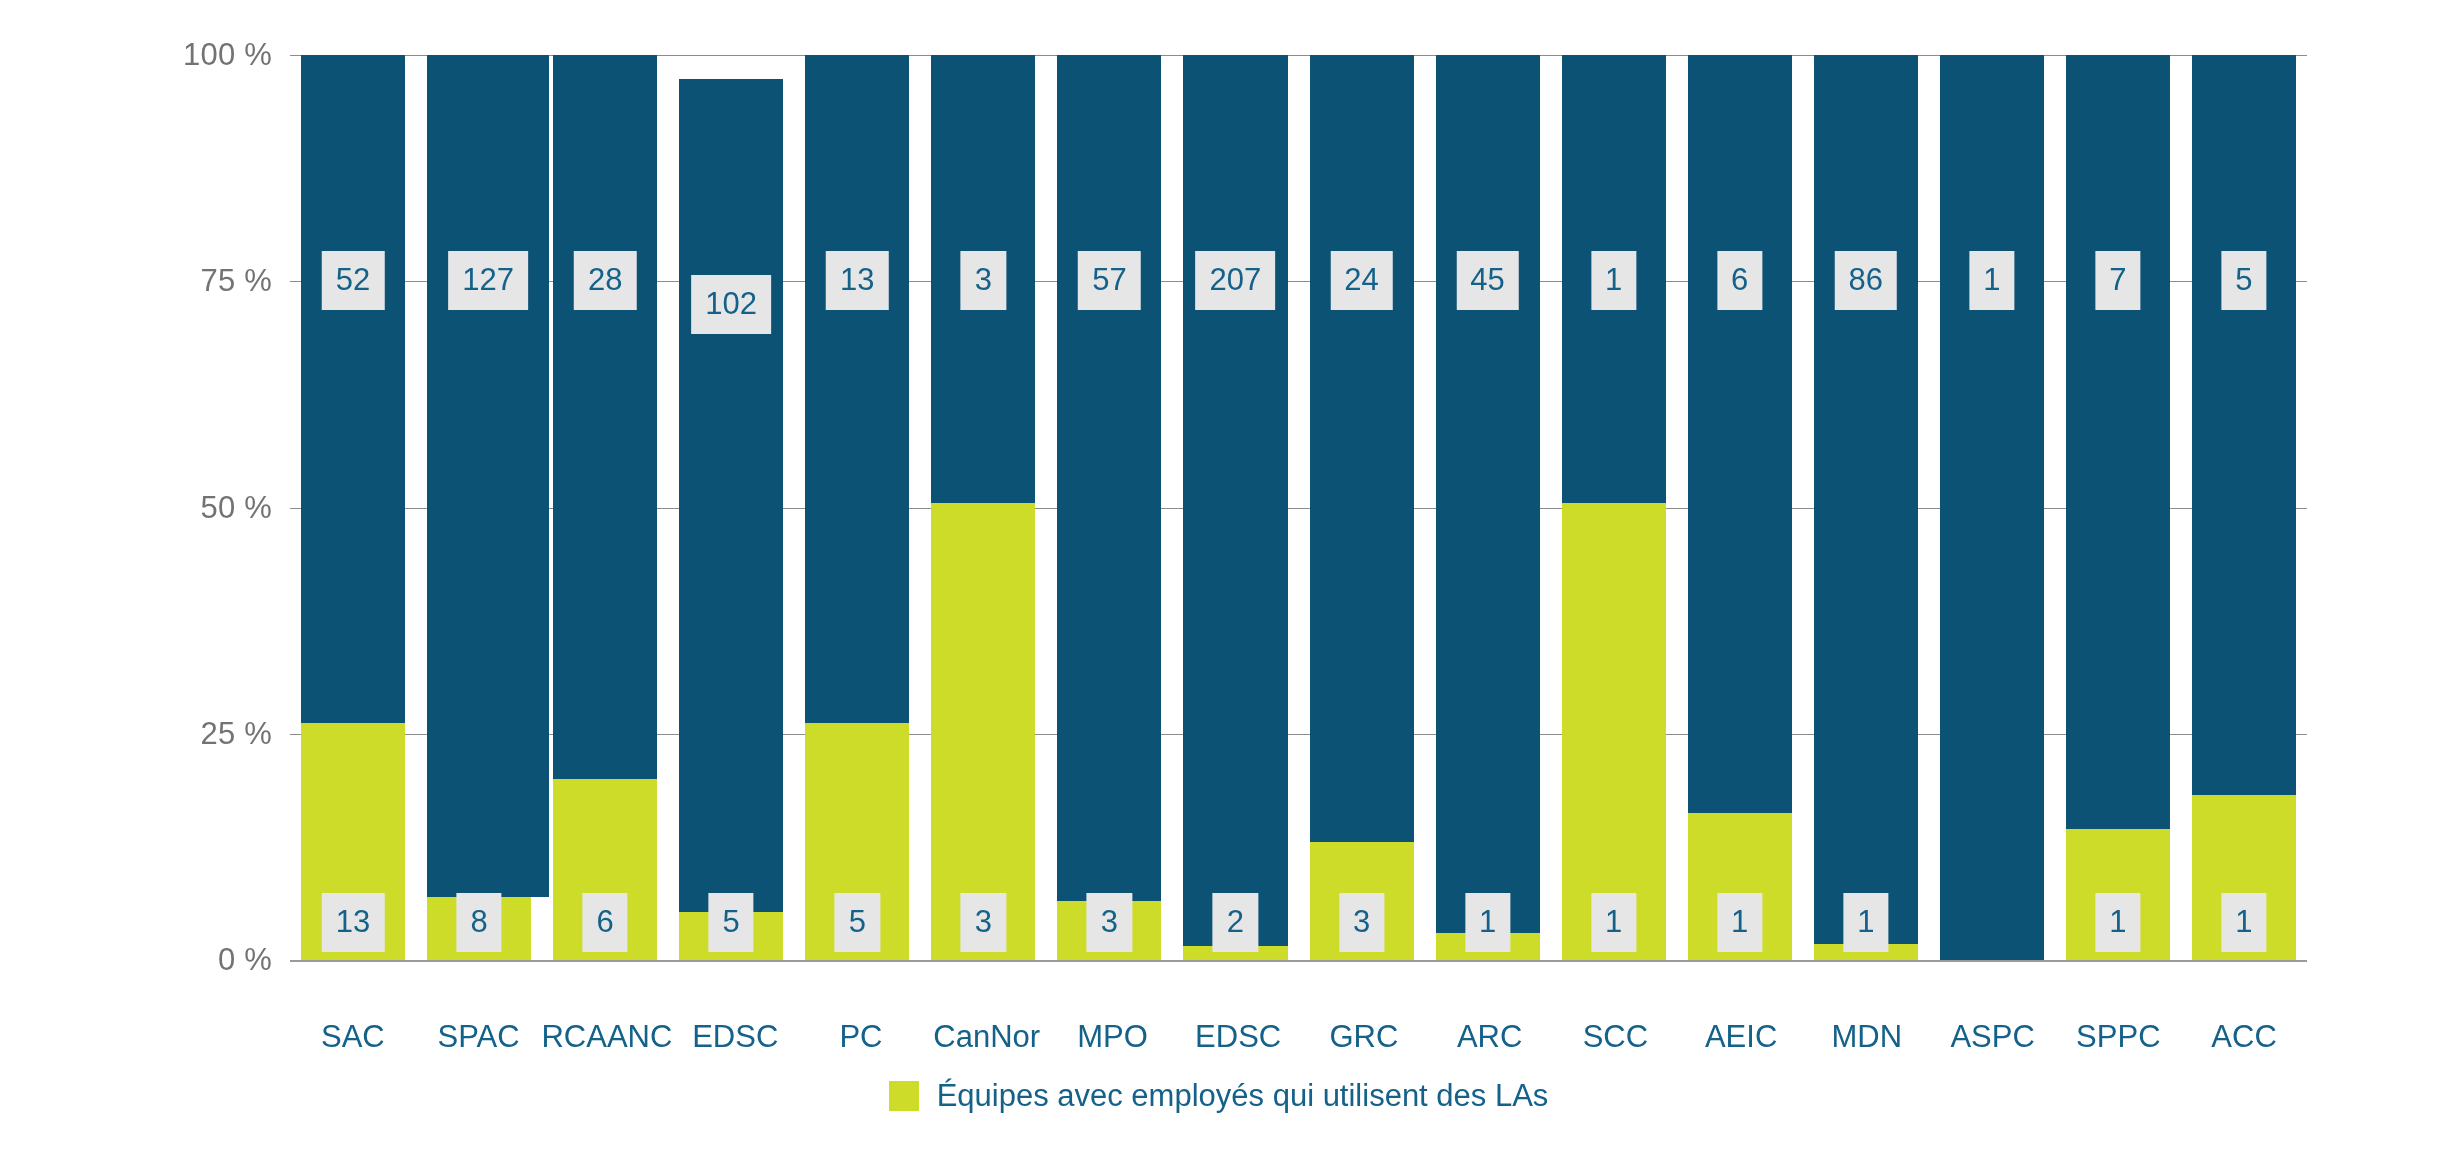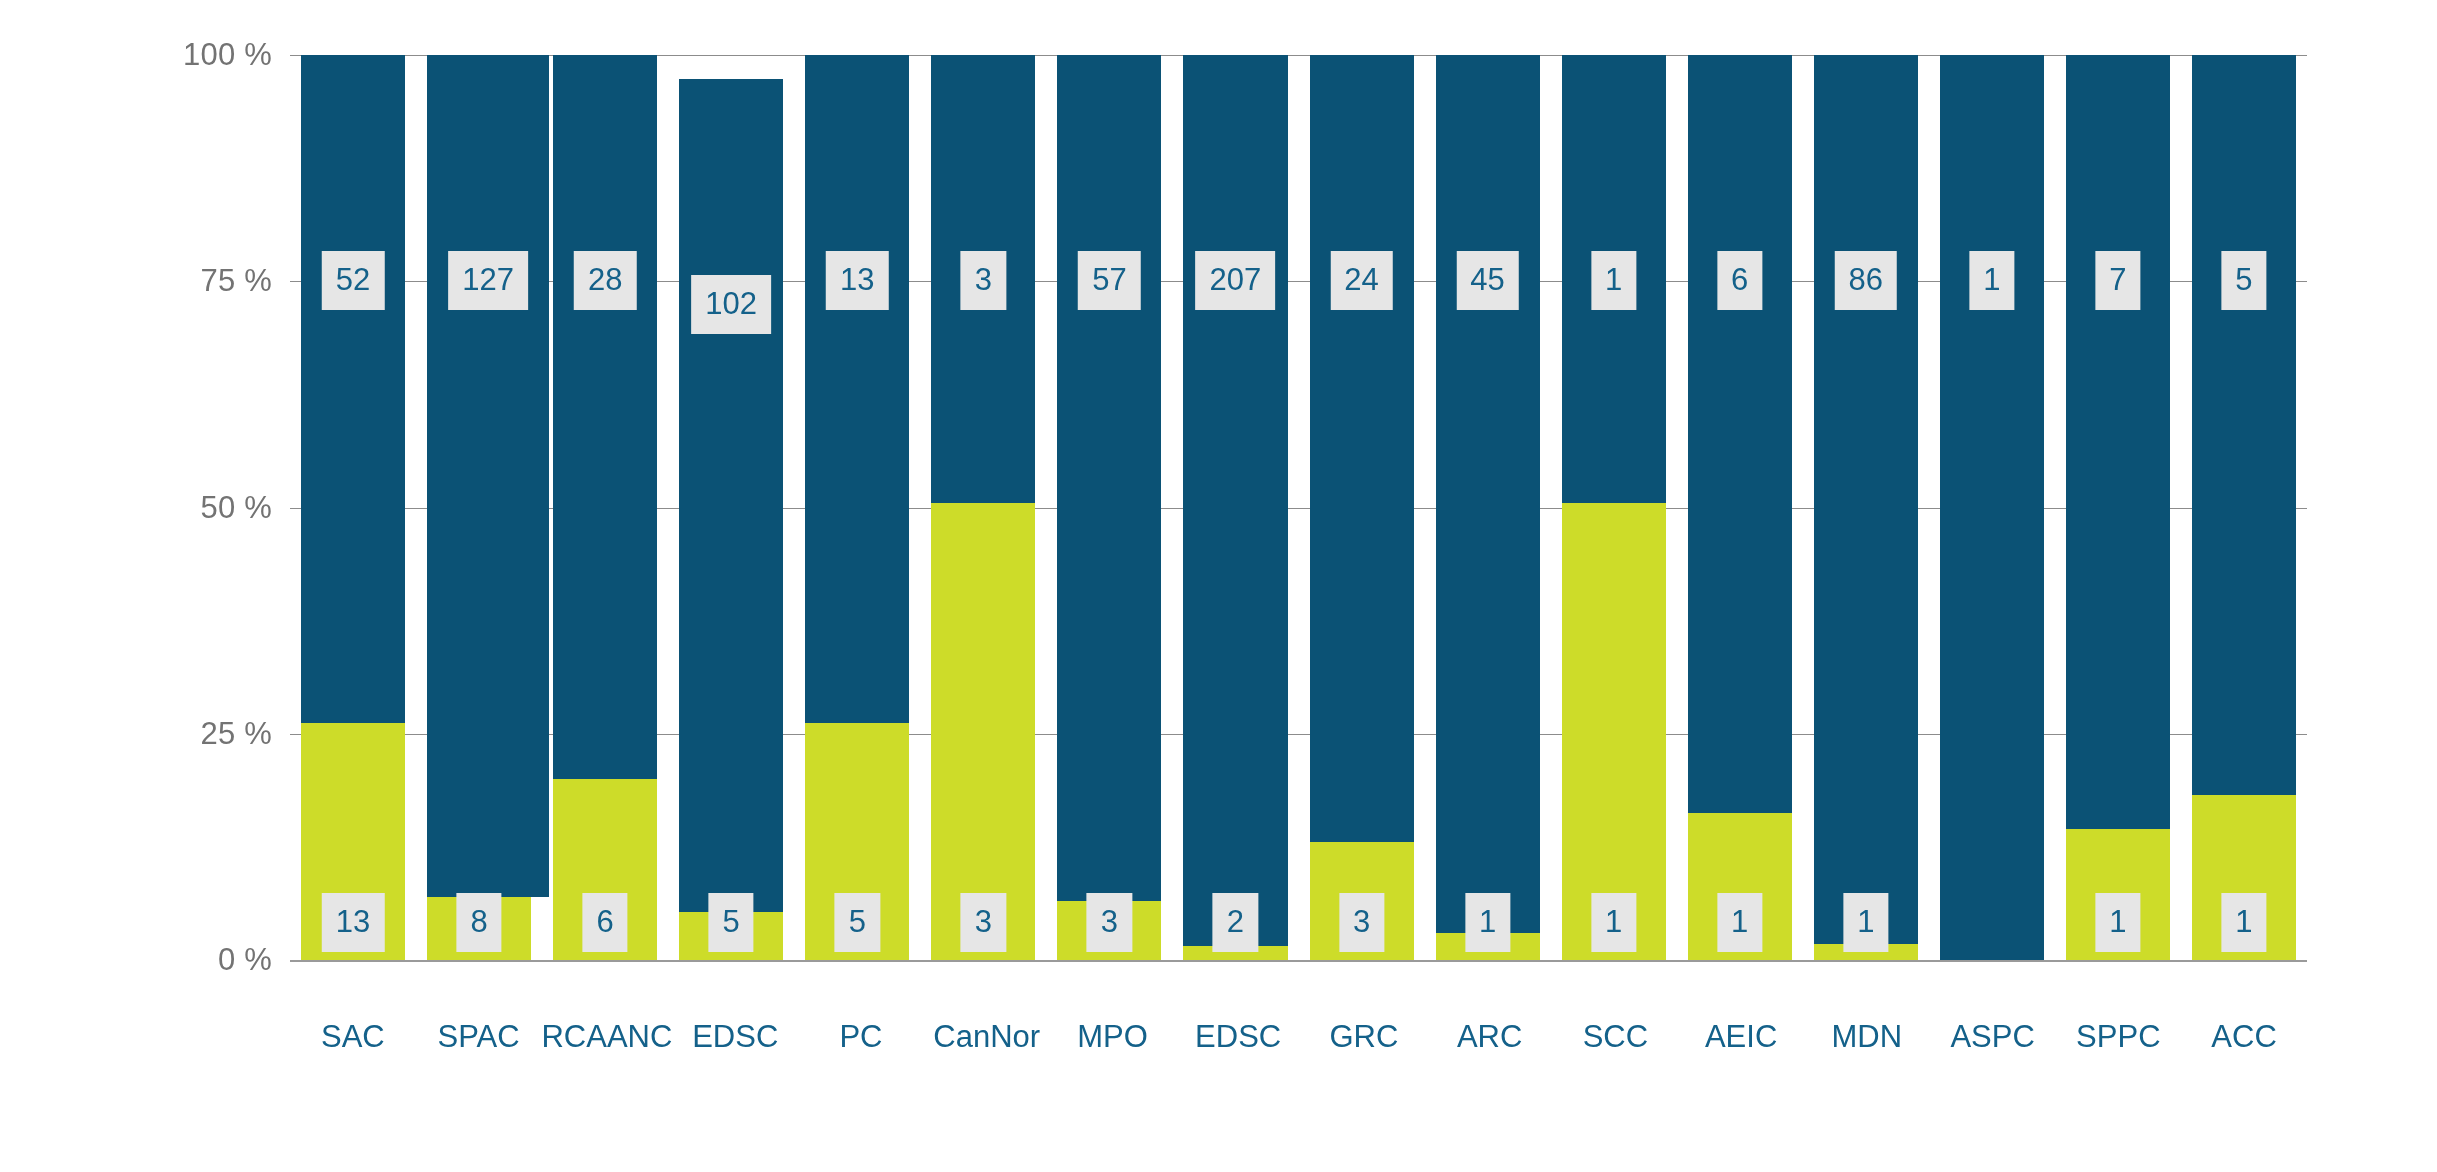--- a/index.html
+++ b/index.html
@@ -355,15 +355,19 @@
       <div class="x-tick">ARC</div>
       <div class="x-tick">SCC</div>
       <div class="x-tick">AEIC</div>
       <div class="x-tick">MDN</div>
       <div class="x-tick">ASPC</div>
       <div class="x-tick">SPPC</div>
       <div class="x-tick">ACC</div>
     </div>
 
   <div class="legend">
+    <div class="legend-item">
+      <span class="legend-swatch green"></span>
+      <span class="legend-text">Équipes avec employés qui utilisent des LAs</span>
+    </div>
   </div>
 
 </div>
 
 </body></html>

